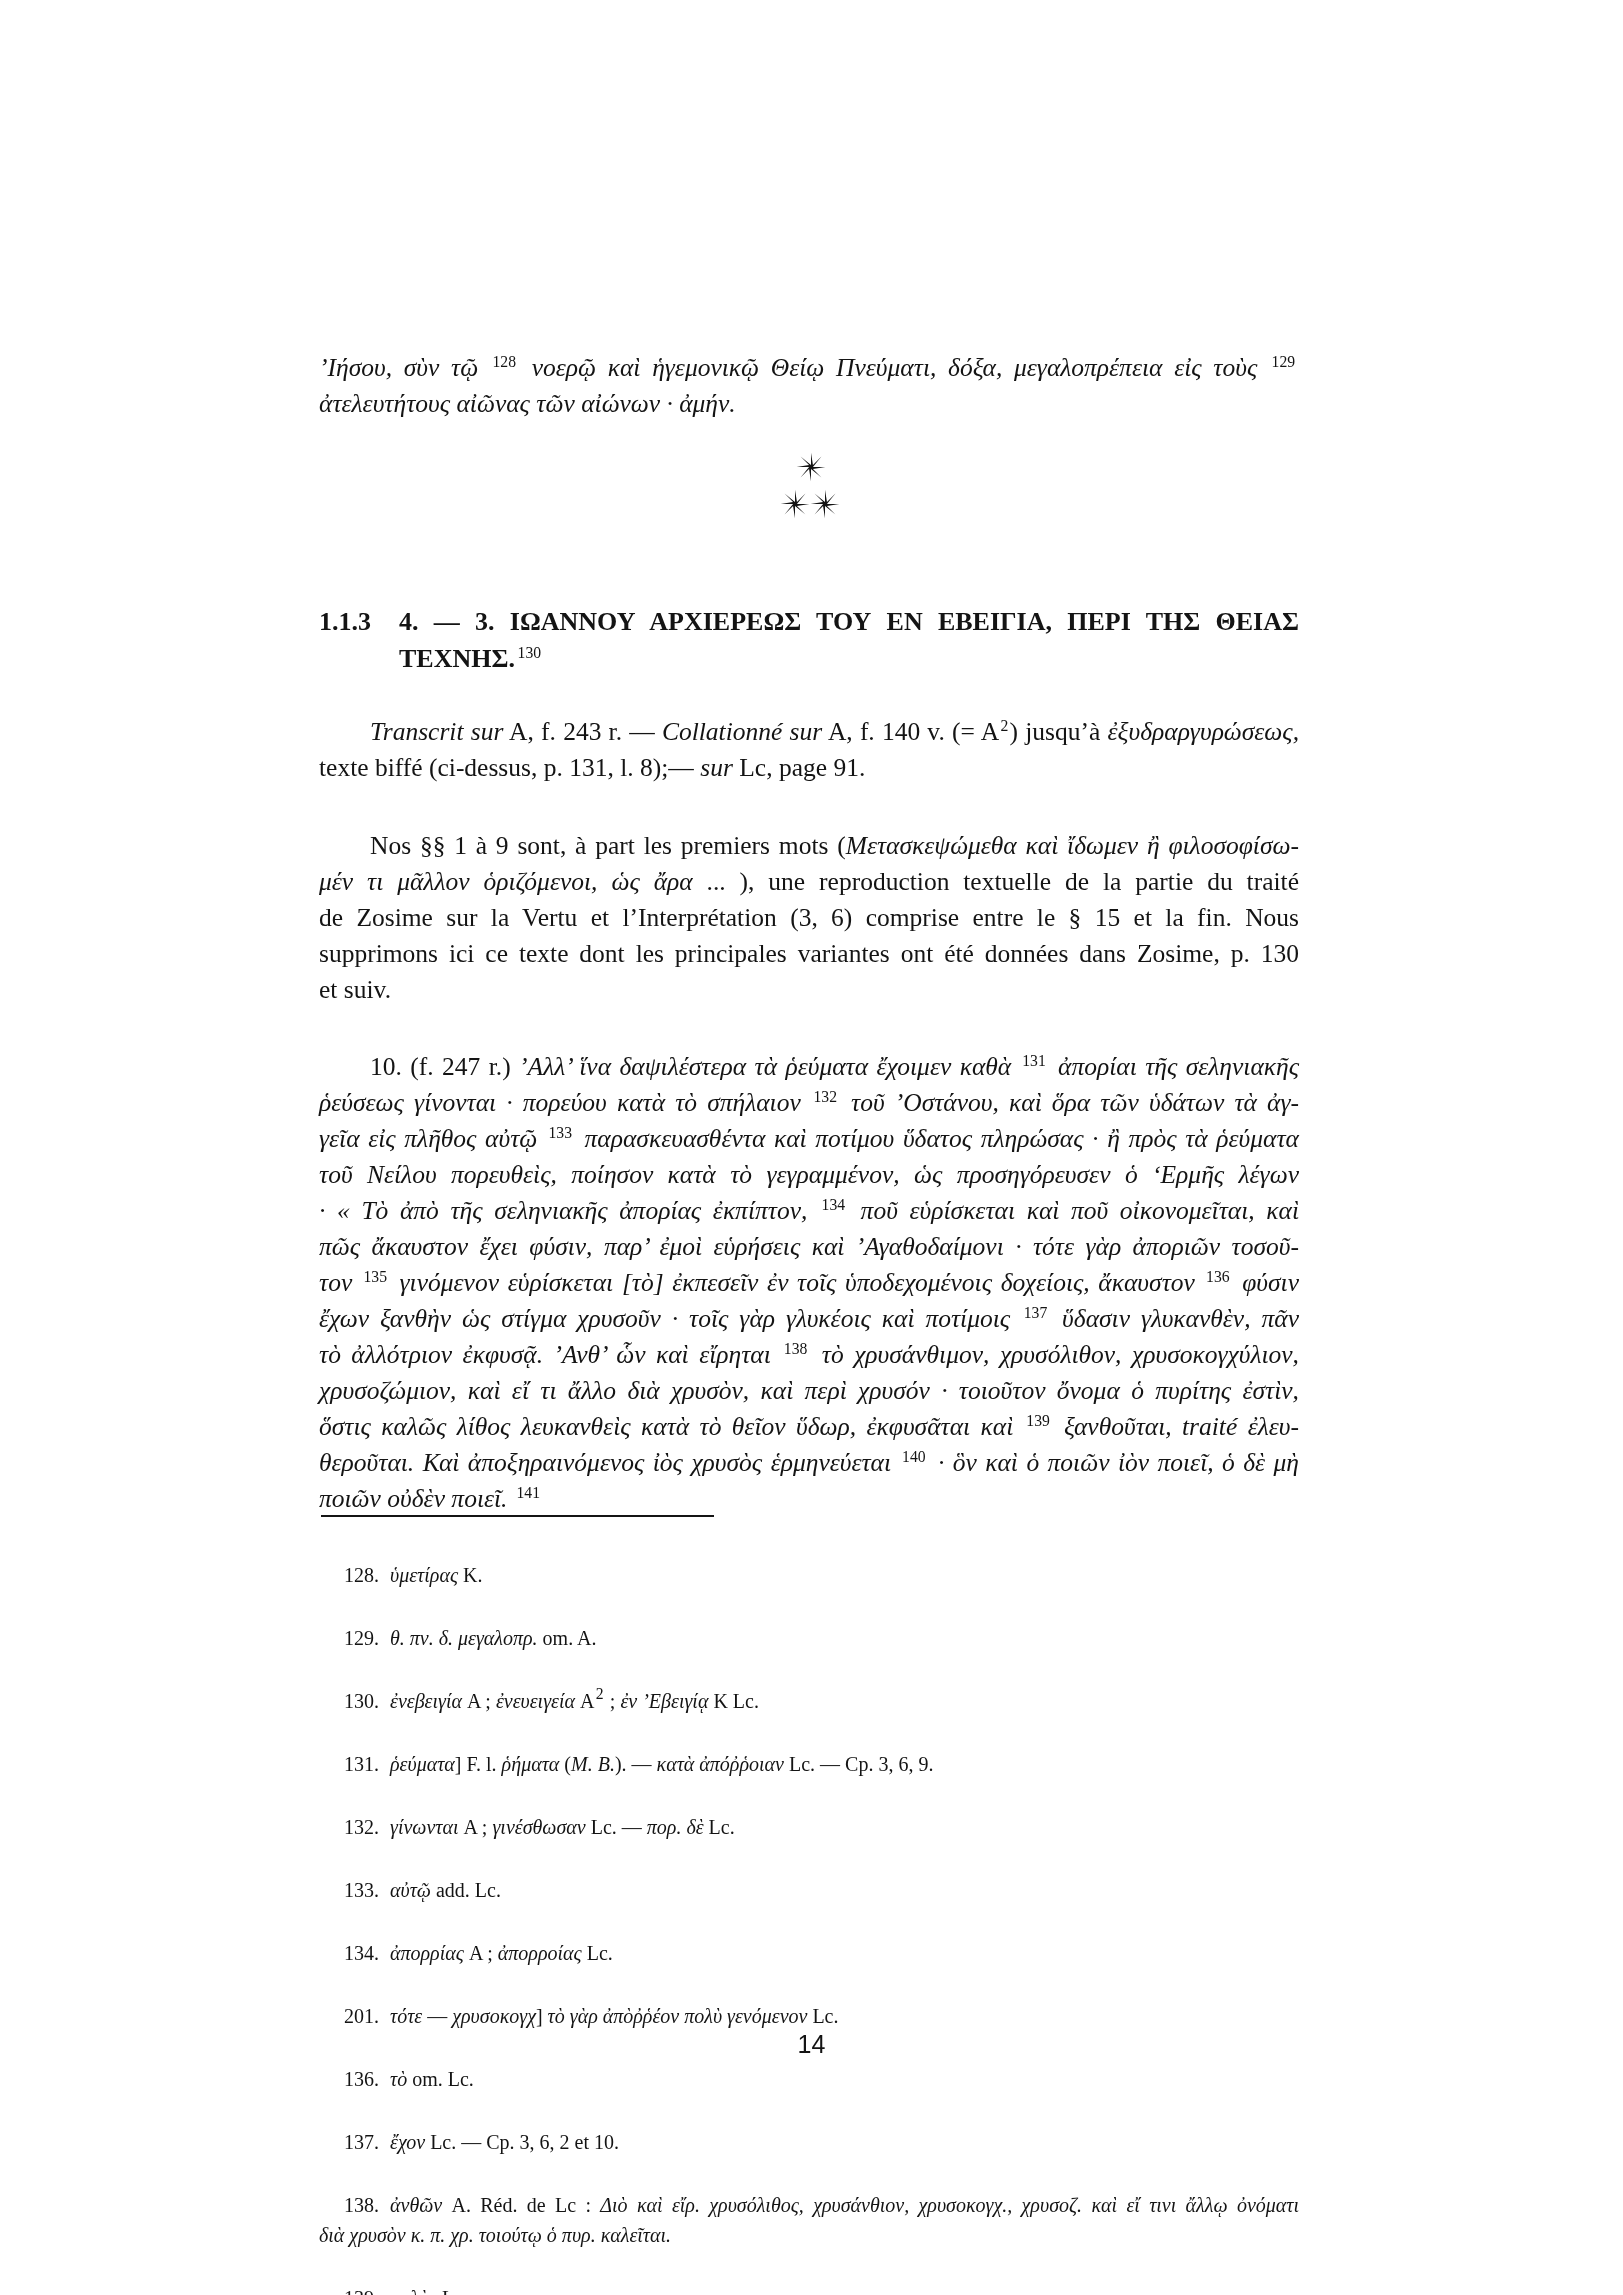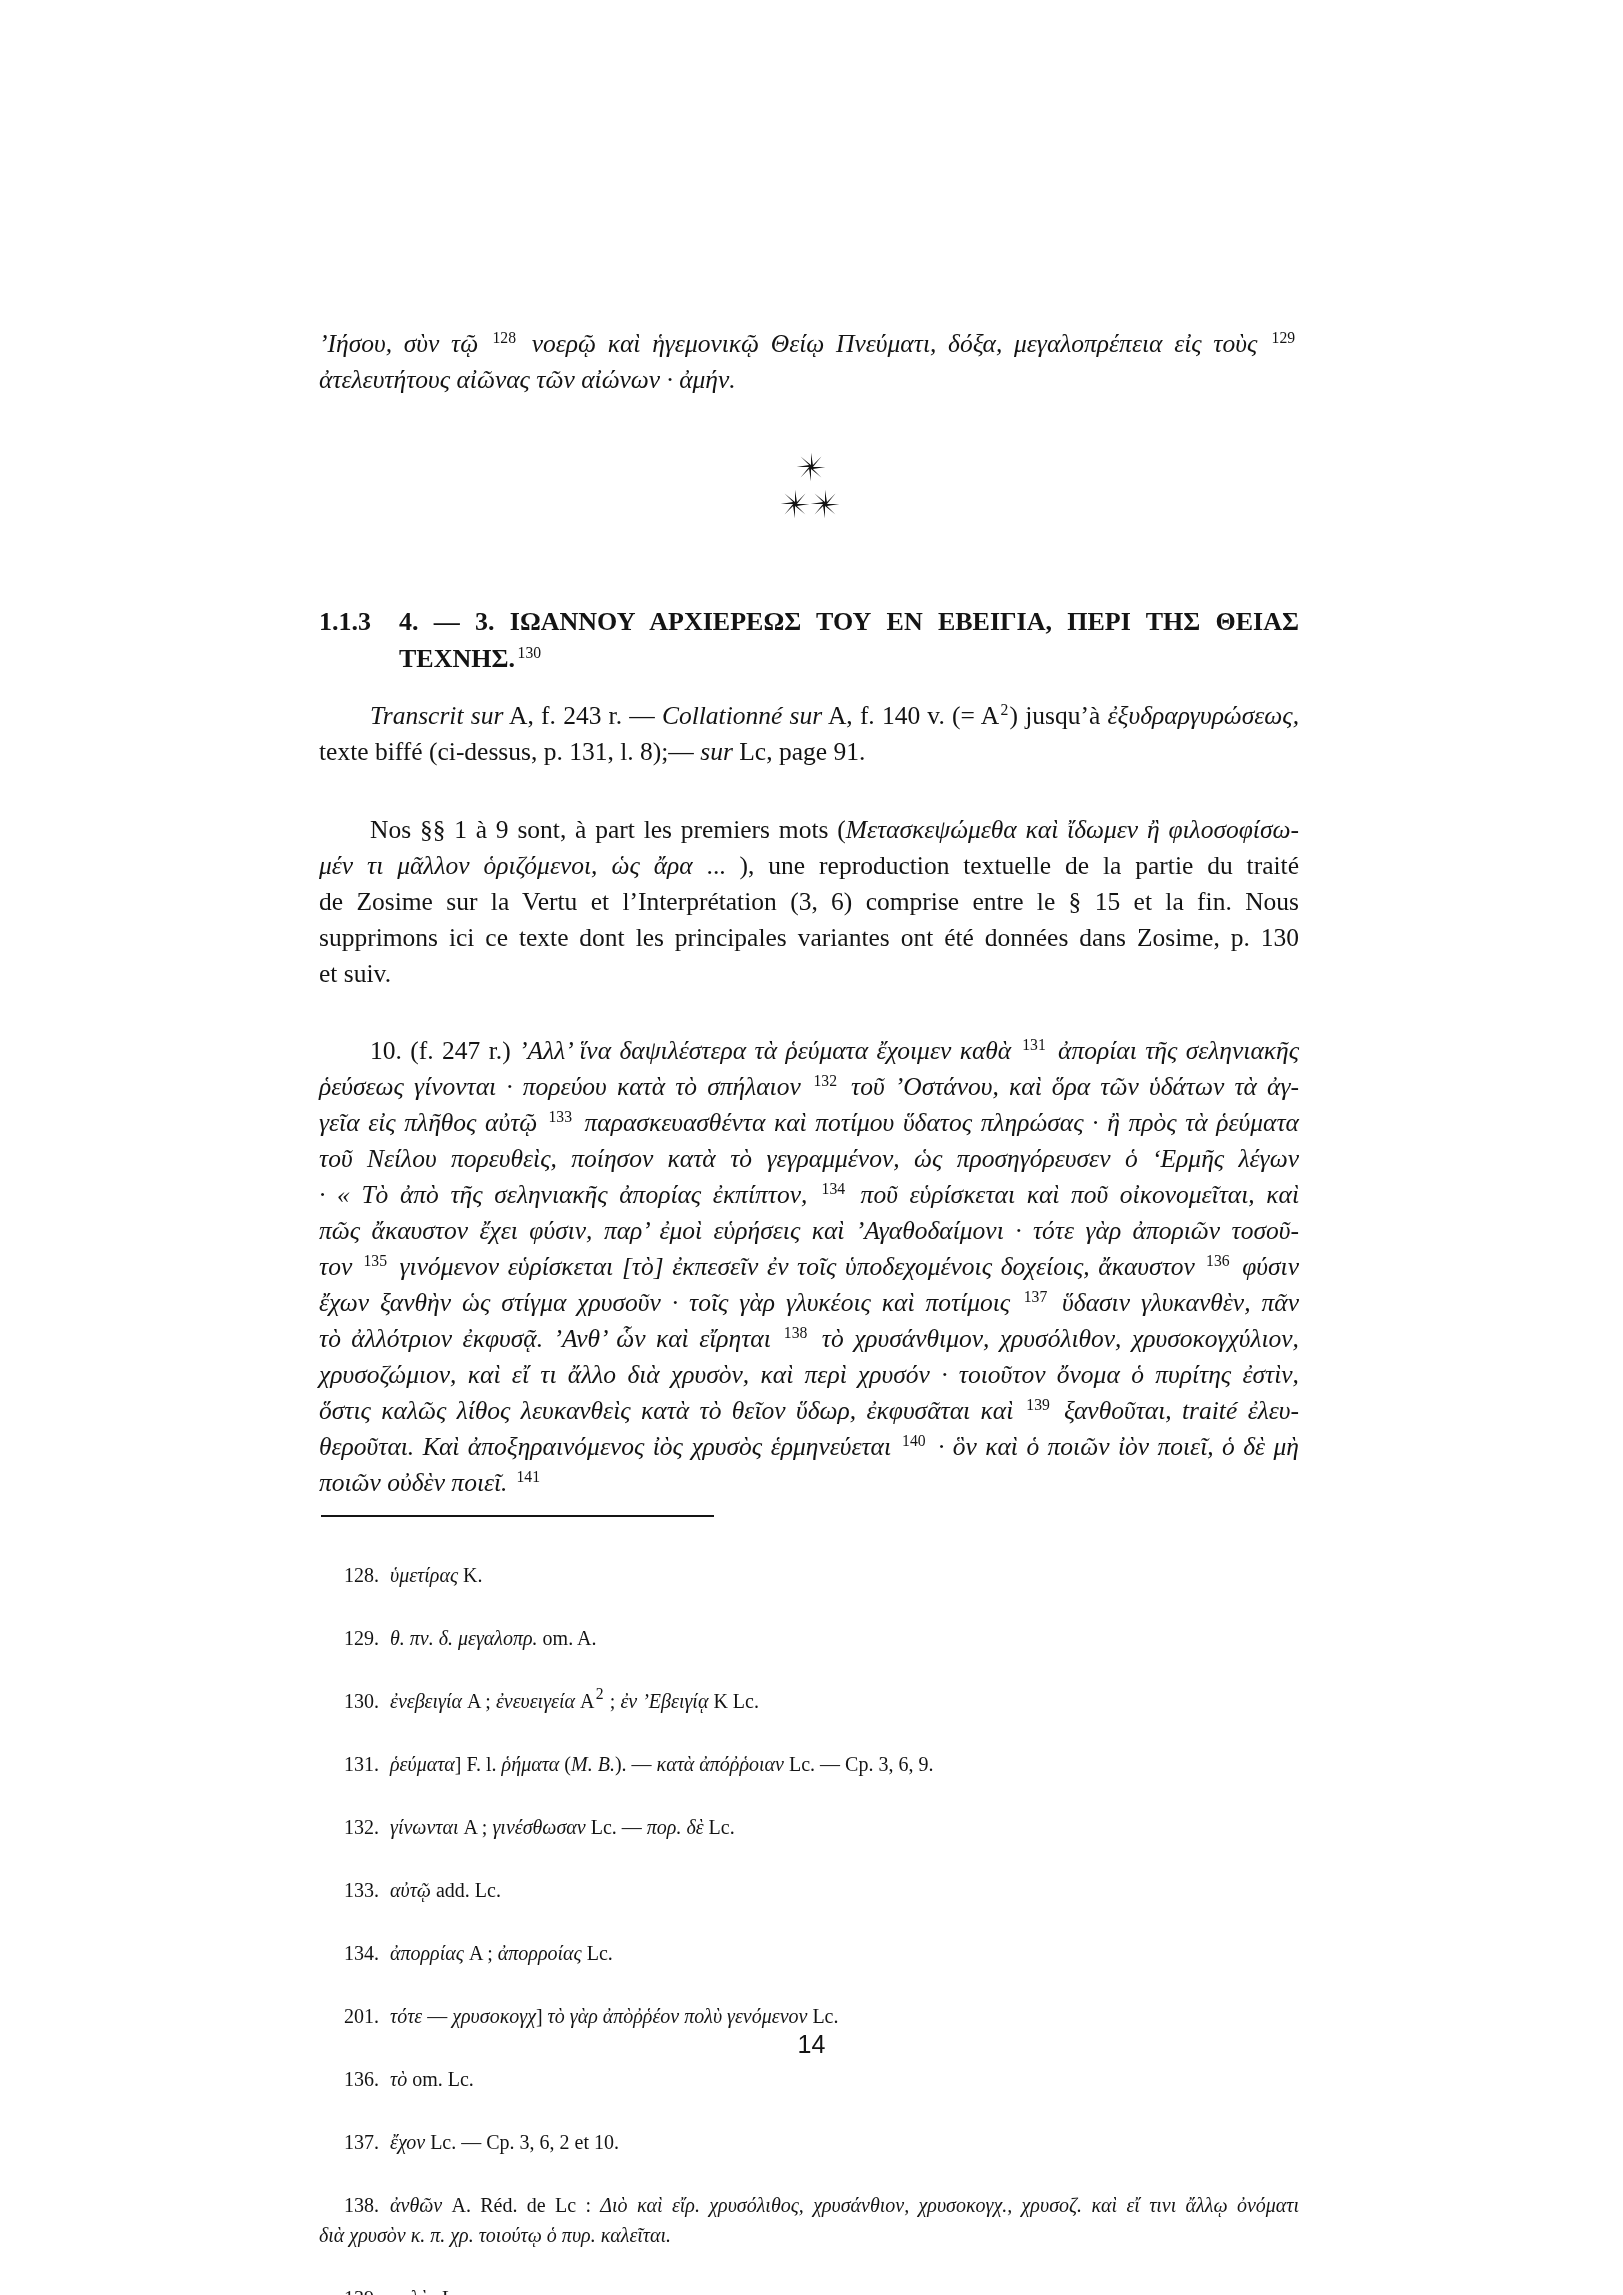--- a/index.html
+++ b/index.html
@@ -7,23 +7,23 @@
     width: 1623px; height: 2295px; position: relative; overflow: hidden;
     font-family: "DejaVu Serif", "Liberation Serif", serif;
     color: #141414;
   }
   .col { position: absolute; left: 319px; width: 980px; }
   .txt { font-family: "Liberation Serif", "DejaVu Serif", serif; font-size: 25.5px; line-height: 36px; }
   .greek { font-style: italic; }
   sup, .fn-ref { font-size: 15.7px; vertical-align: 9.2px; line-height: 0; font-style: normal; padding: 0 3.9px 0 2.6px; }
   .line { display: block; white-space: nowrap; text-align: justify; text-align-last: justify; }
   .line.last { text-align-last: left; }
-  .indent { padding-left: 51px; }
+  .indent { padding-left: 51px; margin-top: 16px; }
 
-  #closing { top: 326px; }
+  #closing { top: 350px; }
   #dinkus { position: absolute; left: 779px; top: 452px; width: 65px; height: 72px; }
   #dinkus svg { position: absolute; }
 
   #heading { top: 603px; font-family: "Liberation Serif", "DejaVu Serif", serif; font-weight: bold; font-size: 26px; line-height: 37px; }
   #heading .num { position: absolute; left: 0; top: 0; font-weight: bold; }
   #heading .htext { position: absolute; left: 80px; width: 900px; }
   #heading .hline { display: block; white-space: nowrap; text-align: justify; text-align-last: justify; }
   #heading .hline.last { text-align-last: left; }
   #heading sup { font-weight: normal; font-size: 15.7px; }
 

